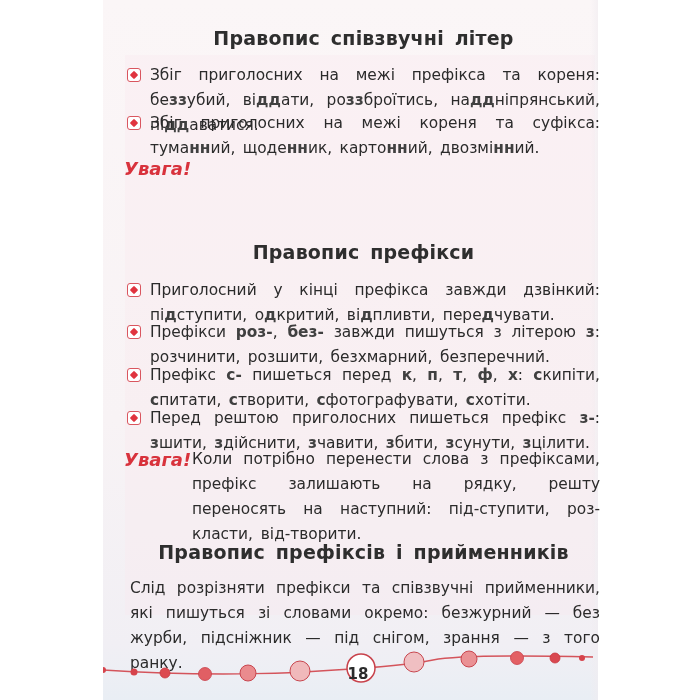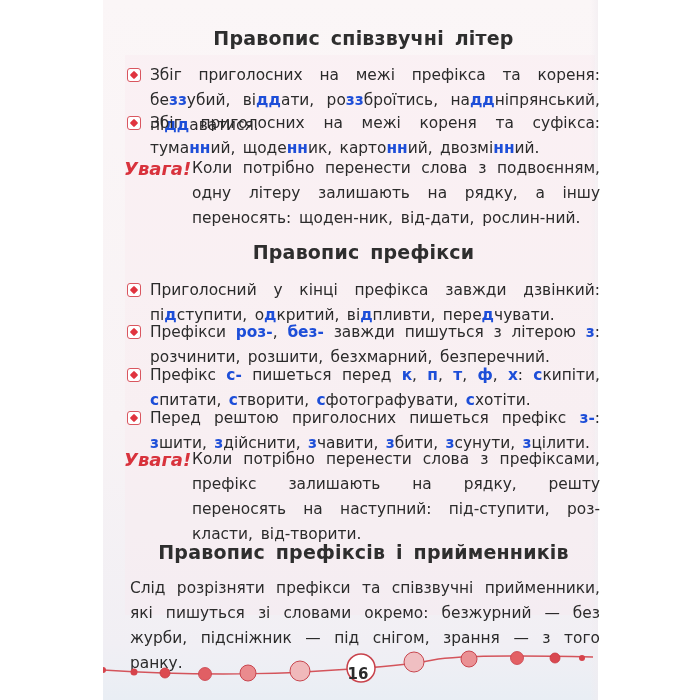--- a/index.html
+++ b/index.html
@@ -27,21 +27,21 @@
     .bullet-row { display: flex; align-items: flex-start; }
     .bullet {
       flex: 0 0 14px; width: 14px; height: 14px; margin-top: 5px; margin-right: 9px;
       border: 1.2px solid #d9565f; border-radius: 3px; background: #fff;
       display: flex; align-items: center; justify-content: center;
     }
     .bullet-dot {
       width: 6px; height: 6px; background: #e0343f; transform: rotate(45deg); border-radius: 1px;
     }
     .text { flex: 1; text-align: justify; text-align-last: left; word-spacing: 2.5px; }
-    .text .hl { font-weight: bold; color: #1d4ed8; }
+    .text .hl { font-weight: bold; color: #404040; }
     .note-row { display: flex; align-items: flex-start; }
     .note-label {
       flex: 0 0 62px; width: 62px; font-weight: bold; font-style: italic; color: #d8323c;
       font-size: 18px; margin-left: -3px; margin-right: 6px;
     }
     .note-text { flex: 1; text-align: justify; text-align-last: left; word-spacing: 3px; }
     .para { text-align: justify; text-align-last: left; word-spacing: 3px; }
     .footer-svg { position: absolute; left: 103px; top: 640px; }
     .page-number {
       position: absolute; left: 338px; top: 654px; width: 40px; height: 40px;
@@ -70,21 +70,20 @@
 
   <div class="item bullet-row" style="top:111px;">
     <span class="bullet">
         <span class="bullet-dot"></span>
       </span>
     <span class="text">Збіг приголосних на межі кореня та суфікса: тума<span class="hl">нн</span>ий, щоде<span class="hl">нн</span>ик, карто<span class="hl">нн</span>ий, двозмі<span class="hl">нн</span>ий.</span>
   </div>
 
   <div class="item note-row" style="top:156px;">
     <span class="note-label">Увага!</span>
-    <span class="note-text">Коли потрібно перенести слова з подвоєнням, одну літеру залишають на рядку, а іншу переносять: щоден-ник, від-дати, рослин-ний.</span>
   </div>
 
   <div class="heading" style="top:241px;">Правопис префікси</div>
 
   <div class="item bullet-row" style="top:278px;">
     <span class="bullet">
         <span class="bullet-dot"></span>
       </span>
     <span class="text">Приголосний у кінці префікса завжди дзвінкий: пі<span class="hl">д</span>сту­пити, о<span class="hl">д</span>критий, ві<span class="hl">д</span>пливти, пере<span class="hl">д</span>чувати.</span>
   </div>
@@ -128,13 +127,13 @@
   <circle cx="102" cy="34" r="6.5" fill="#e15f64" stroke="#c8404a" stroke-width="0.8"></circle>
   <circle cx="145" cy="33" r="8" fill="#ea8b8e" stroke="#c8454e" stroke-width="1"></circle>
   <circle cx="197" cy="31" r="10" fill="#f0b9bb" stroke="#c8464e" stroke-width="1"></circle>
   <circle cx="258" cy="28" r="14" fill="#ffffff" stroke="#c8424b" stroke-width="1.5"></circle>
   <circle cx="311" cy="22" r="10" fill="#f0bfc2" stroke="#c8464e" stroke-width="1"></circle>
   <circle cx="366" cy="19" r="8" fill="#ea9194" stroke="#c8454e" stroke-width="1"></circle>
   <circle cx="414" cy="18" r="6.5" fill="#e36064" stroke="#c8404a" stroke-width="0.8"></circle>
   <circle cx="452" cy="18" r="5" fill="#d94850" stroke="#c8373f" stroke-width="0.8"></circle>
   <circle cx="479" cy="18" r="3" fill="#d6434b"></circle>
 </svg>
-<div class="page-number">16</div>
+<div class="page-number">18</div>
 
 </body></html>

